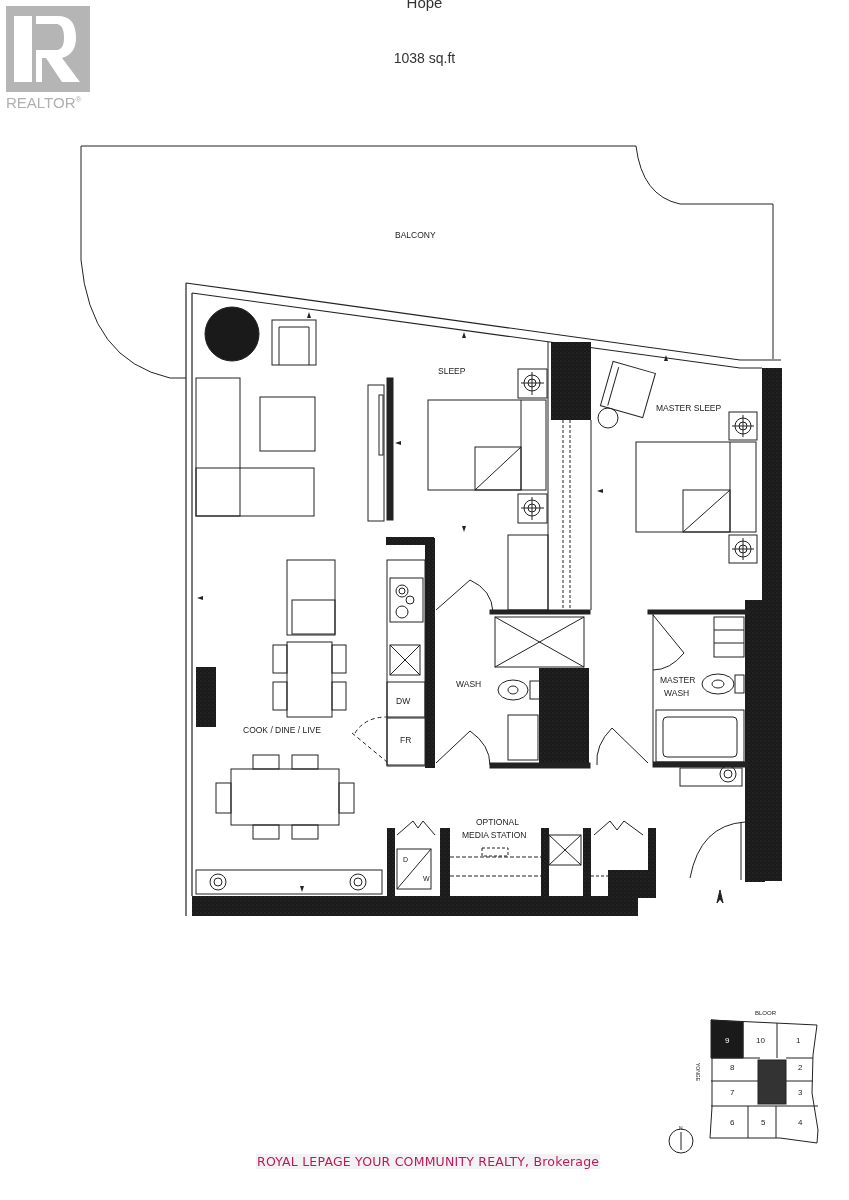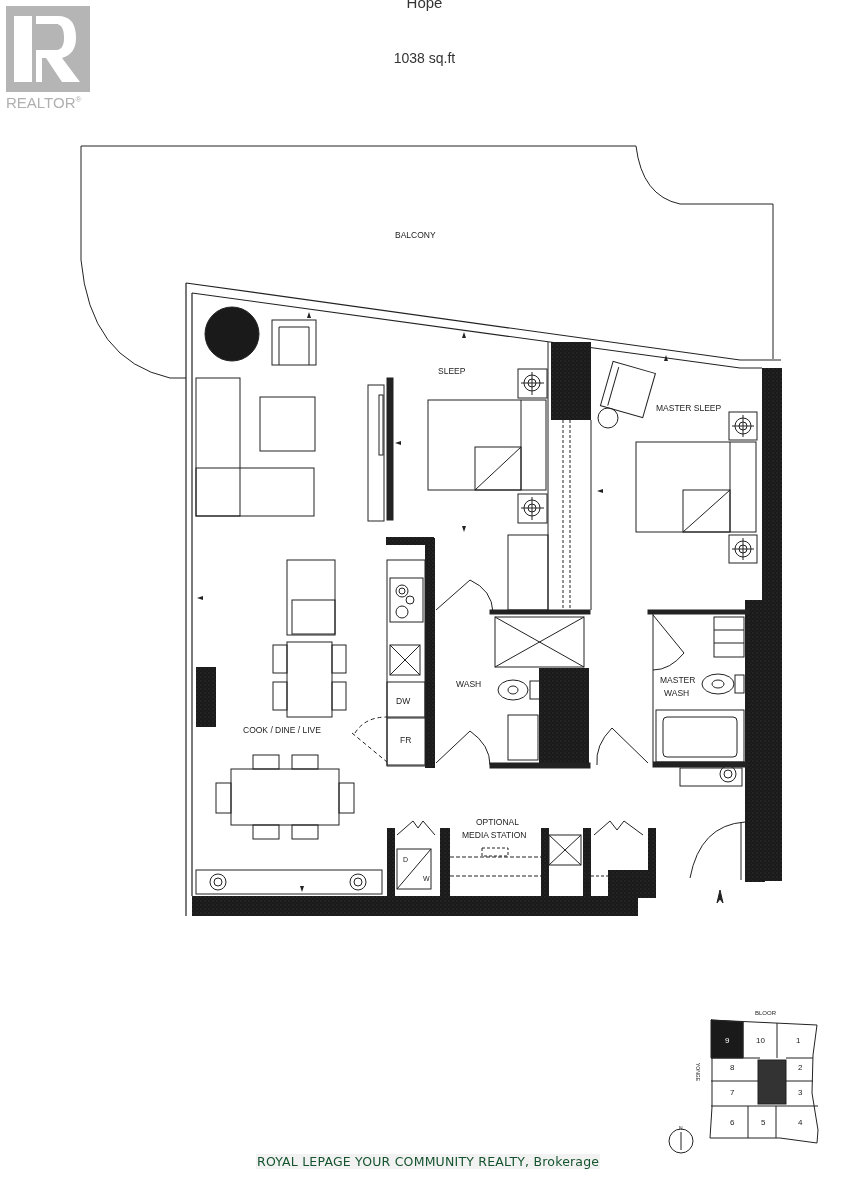--- a/index.html
+++ b/index.html
@@ -7,21 +7,21 @@
     .title { position: absolute; left: 0; width: 849px; text-align: center; color: #333; font-family: "Liberation Sans", sans-serif; }
     .title.name { top: -6px; font-size: 15px; }
     .title.area { top: 18px; font-size: 14px; margin-top: 32px; }
     .logo { position: absolute; left: 6px; top: 6px; width: 84px; }
     .logo-box { width: 84px; height: 86px; background: #b5b5b5; position: relative; }
     .logo-text { font-size: 15px; color: #b0b0b0; letter-spacing: 0px; margin-top: 2px; }
     .logo-text sup { font-size: 8px; }
     svg.plan { position: absolute; left: 0; top: 0; }
     .lbl { font-family: "Liberation Sans", sans-serif; font-size: 8.5px; fill: #222; }
     .lbl-sm { font-family: "Liberation Sans", sans-serif; font-size: 7px; fill: #222; }
-    .watermark { position: absolute; left: 256px; top: 1154px; font-size: 12.5px; color: #14532d; letter-spacing: 0.2px; background: rgba(230,230,230,0.5); padding: 0 1px; font-family: "DejaVu Sans", sans-serif; }
+    .watermark { position: absolute; left: 256px; top: 1154px; font-size: 12.5px; color: #be185d; letter-spacing: 0.2px; background: rgba(230,230,230,0.5); padding: 0 1px; font-family: "DejaVu Sans", sans-serif; }
   </style>
 </head>
 <body>
 
 <div class="title name">Hope</div>
 <div class="title area">1038 sq.ft</div>
 
 <div class="logo">
   <div class="logo-box">
     <svg width="84" height="86" viewBox="0 0 84 86">

